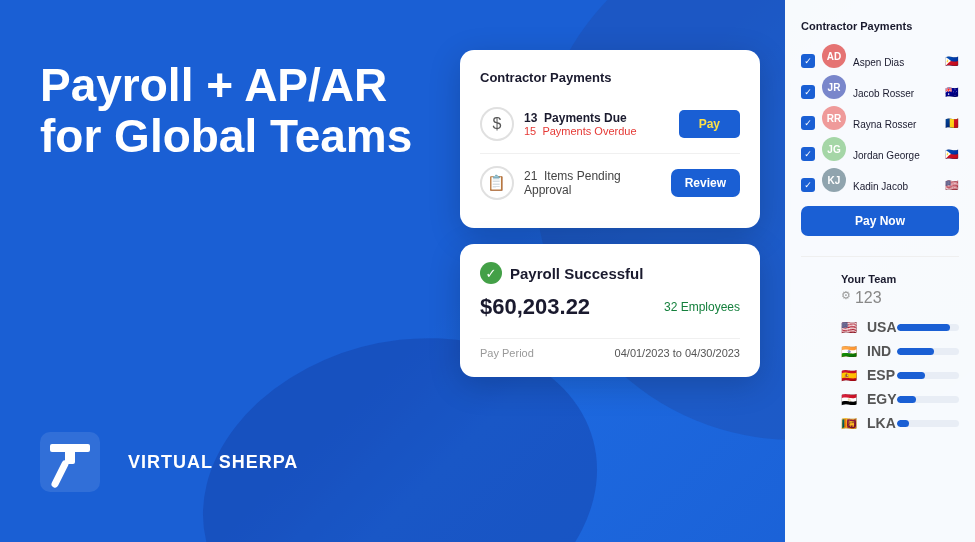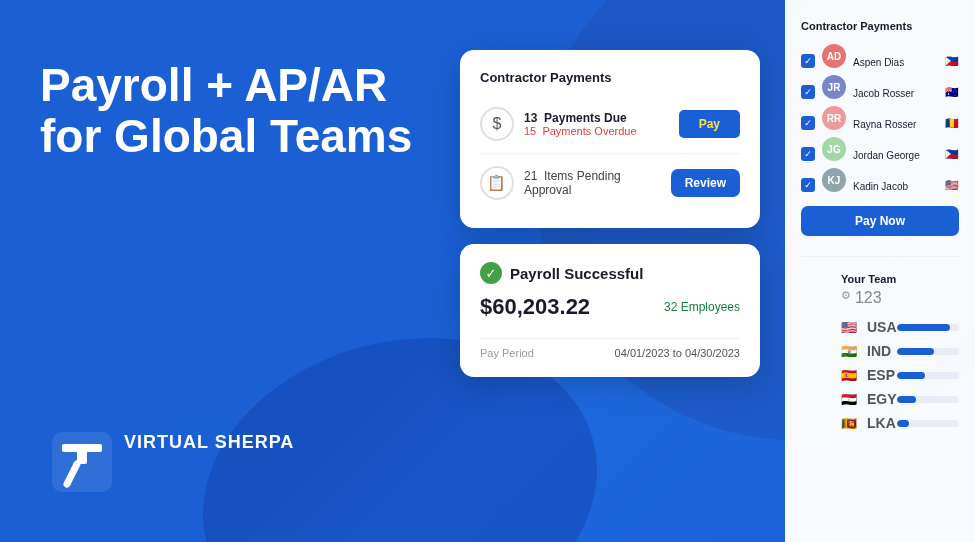--- a/index.html
+++ b/index.html
@@ -48,25 +48,25 @@
       font-size: 46px;
       font-weight: 800;
       color: #ffffff;
       line-height: 1.1;
       margin-bottom: 28px;
     }
 
     
     .t-logo {
       position: absolute;
-      left: 52px;
+      left: 40px;
       bottom: 50px;
       display: flex;
-      align-items: flex-start;
-      gap: 12px;
+      align-items: center;
+      gap: 28px;
     }
     .t-logo-icon {
       width: 60px;
       height: 60px;
     }
     .t-logo-text {
       font-size: 18px;
       font-weight: 700;
       color: #ffffff;
       letter-spacing: 1px;

